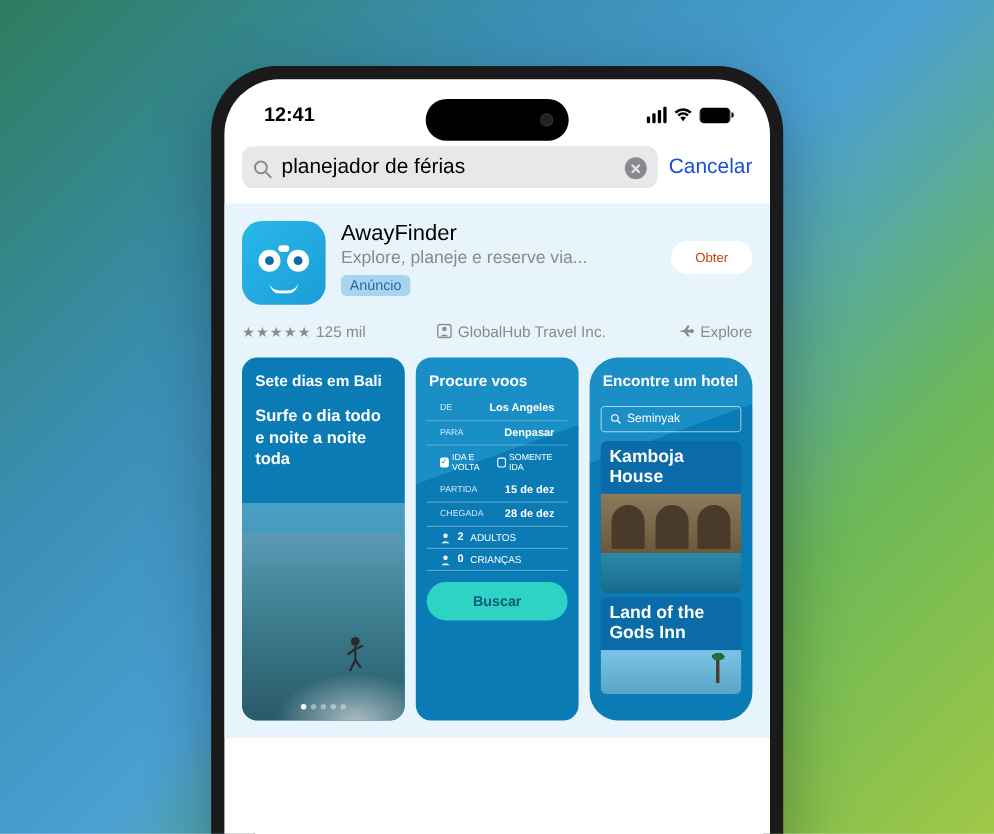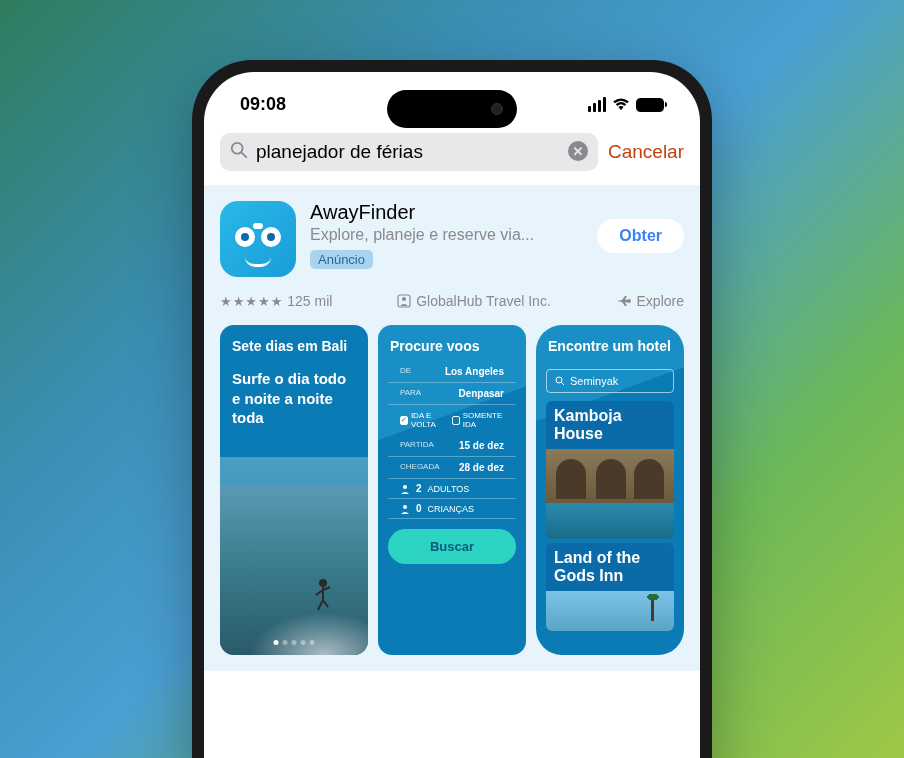--- a/index.html
+++ b/index.html
@@ -11,40 +11,40 @@
 .status-bar { display: flex; justify-content: space-between; align-items: center; padding: 22px 36px 8px; font-size: 18px; font-weight: 600; }
 .status-right { display: flex; gap: 6px; align-items: center; }
 .signal-bars { display: flex; gap: 2px; align-items: flex-end; }
 .bar { width: 3px; background: #000; border-radius: 1px; }
 .b1 { height: 6px; } .b2 { height: 9px; } .b3 { height: 12px; } .b4 { height: 15px; }
 .wifi-icon { width: 18px; height: 14px; }
 .battery { width: 28px; height: 14px; border: 1.5px solid #000; border-radius: 4px; position: relative; }
 .battery::after { content: ''; position: absolute; right: -4px; top: 3px; width: 2px; height: 5px; background: #000; border-radius: 0 2px 2px 0; }
 .battery-fill { width: 100%; height: 100%; background: #000; border-radius: 2px; }
 .search-row { display: flex; align-items: center; gap: 10px; padding: 10px 16px 14px; }
-.search-box { flex: 1; background: #e8e8ea; border-radius: 10px; display: flex; align-items: flex-start; padding: 8px 10px; gap: 8px; }
+.search-box { flex: 1; background: #e8e8ea; border-radius: 10px; display: flex; align-items: flex-end; padding: 8px 10px; gap: 8px; }
 .search-icon-svg { width: 18px; height: 18px; fill: #8a8a8e; }
 .search-text { flex: 1; font-size: 19px; color: #000; }
 .clear-btn { width: 20px; height: 20px; background: #8a8a8e; border-radius: 50%; display: flex; align-items: center; justify-content: center; color: #e8e8ea; font-size: 13px; font-weight: bold; }
-.cancel-link { color: #c2410c; font-size: 19px; }
+.cancel-link { color: #1d4ed8; font-size: 19px; }
 .content { background: #e8f4fb; padding: 16px; }
 .app-card { display: flex; gap: 14px; align-items: flex-start; }
 .app-icon { width: 76px; height: 76px; background: linear-gradient(135deg, #29b8e8, #1a9dd9); border-radius: 18px; display: flex; align-items: center; justify-content: center; position: relative; }
 .binoculars { position: relative; width: 50px; height: 40px; }
 .bino-eye { position: absolute; width: 20px; height: 20px; background: #fff; border-radius: 50%; top: 8px; }
 .bino-eye.left { left: 2px; } .bino-eye.right { right: 2px; }
 .bino-pupil { position: absolute; width: 8px; height: 8px; background: #0a6ba8; border-radius: 50%; top: 14px; }
 .bino-pupil.left { left: 8px; } .bino-pupil.right { right: 8px; }
 .bino-bridge { position: absolute; width: 10px; height: 6px; background: #fff; top: 4px; left: 20px; border-radius: 3px; }
 .smile { position: absolute; bottom: 10px; left: 50%; transform: translateX(-50%); width: 26px; height: 10px; border-bottom: 3px solid #fff; border-radius: 0 0 20px 20px; }
 .app-info { flex: 1; }
 .app-name { font-size: 20px; font-weight: 400; color: #000000; }
 .app-sub { font-size: 16px; color: #8a8a8e; margin-top: 2px; }
 .ad-badge { display: inline-block; background: #a8d4f0; color: #2a6a9a; font-size: 13px; padding: 2px 8px; border-radius: 5px; margin-top: 6px; font-weight: 500; }
-.get-btn { background: #fff; color: #3b82f6; font-weight: 700; font-size: 16px; padding: 8px 22px; border-radius: 18px; border: none; margin-top: 18px; }
+.get-btn { background: #fff; color: #c2410c; font-weight: 400; font-size: 12px; padding: 8px 22px; border-radius: 18px; border: none; margin-top: 18px; }
 .meta-row { display: flex; justify-content: space-between; align-items: center; margin-top: 16px; color: #8a8a8e; font-size: 14px; }
 .stars { display: flex; gap: 1px; align-items: center; }
 .star { color: #8a8a8e; font-size: 13px; }
 .meta-item { display: flex; align-items: center; gap: 5px; }
 .screenshots { display: flex; gap: 10px; margin-top: 16px; }
 .shot { flex: 1; height: 330px; border-radius: 14px; overflow: hidden; position: relative; color: #fff; }
 .shot1 { background: linear-gradient(180deg, #0a7bb5 0%, #0a7bb5 40%, #4a9fc4 40%, #2a7a9a 100%); }
 .shot2 { background: linear-gradient(160deg, #1a8fc5 0%, #1a8fc5 30%, #0a7bb5 30%, #0a7bb5 100%); }
 .shot3 { background: linear-gradient(160deg, #1a8fc5 0%, #1a8fc5 25%, #0a7bb5 25%, #0a7bb5 100%); border-radius: 26px; }
 .shot-head { padding: 12px 12px 6px; font-weight: 700; font-size: 14px; line-height: 1.3; }
@@ -79,21 +79,21 @@
 </head>
 <body>
 
 <div class="phone">
   <div class="phone-inner">
     <div class="notch">
         <div class="notch-cam"></div>
       </div>
 
     <div class="status-bar">
-      <span>09:08</span>
+      <span>12:41</span>
       <div class="status-right">
         <div class="signal-bars">
           <div class="bar b1"></div>
             <div class="bar b2"></div>
             <div class="bar b3"></div>
             <div class="bar b4"></div>
         </div>
         <svg class="wifi-icon" viewBox="0 0 20 16">
             <path d="M10 14 L7 10 Q10 8 13 10 Z M4 7 Q10 2 16 7 L14 9 Q10 5 6 9 Z M1 4 Q10 -3 19 4 L17 6 Q10 0 3 6 Z" fill="#000"></path>
           </svg>

